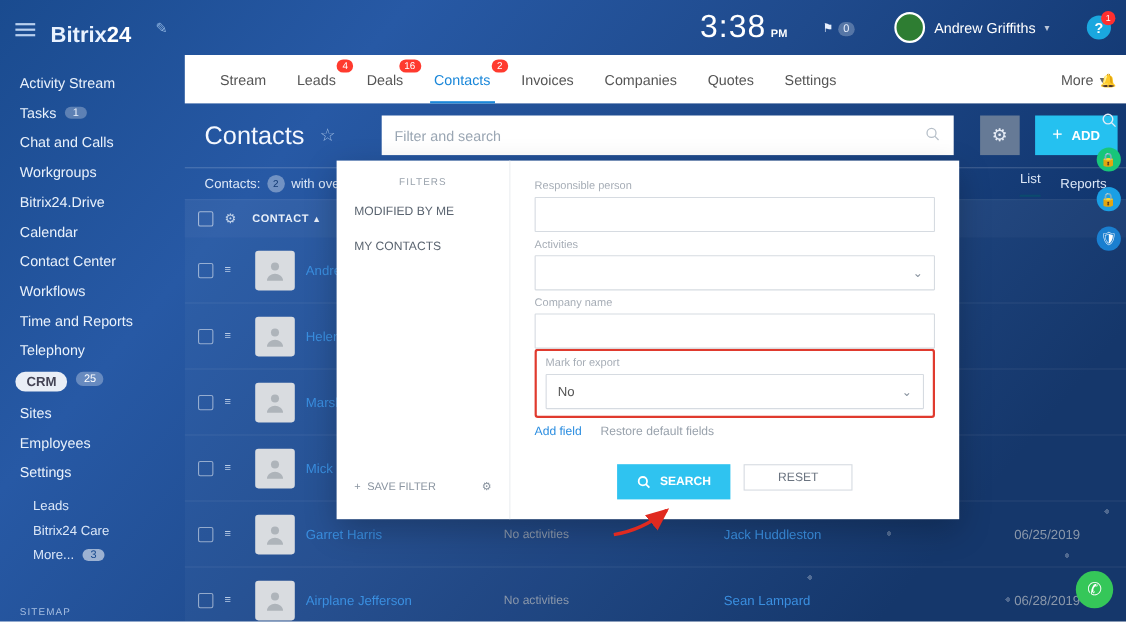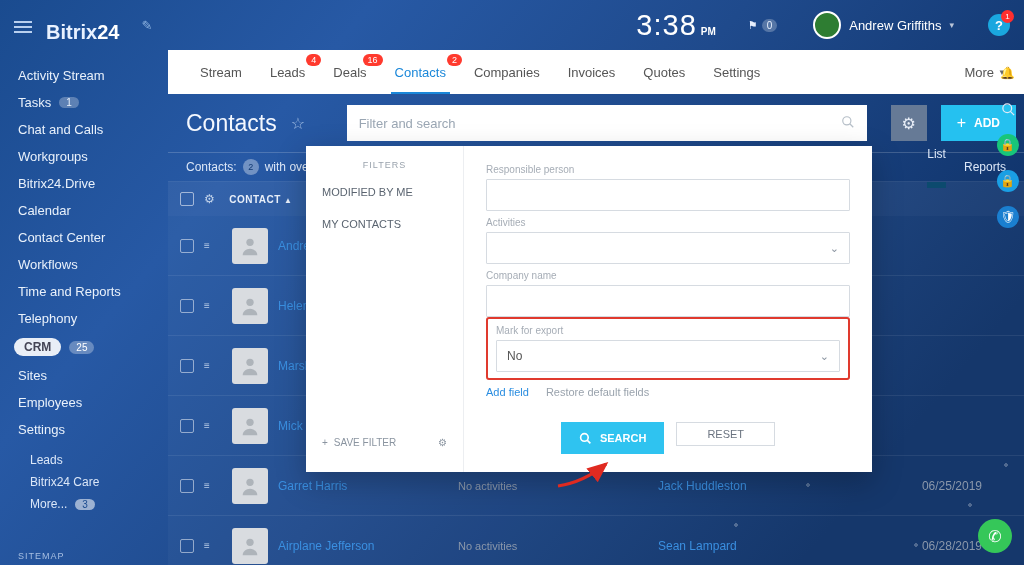--- a/index.html
+++ b/index.html
@@ -34,21 +34,21 @@
   .help-badge .circ { width:22px; height:22px; border-radius:50%; background:#1aa7df; color:#fff; display:flex; align-items:center; justify-content:center; font-size:13px; font-weight:bold;}
   .help-badge .red { position:absolute; top:-4px; right:-4px; width:13px; height:13px; border-radius:50%; background:#ff2f2f; font-size:8px; display:flex; align-items:center; justify-content:center; }
 
   
   .layout { display:flex; height:calc(565px - 50px); }
   .sidebar { width:168px; padding:6px 0 0 0; font-size:13px; }
   .side-item { padding:6px 18px; display:flex; align-items:center; gap:8px; color:#e9f1fb; cursor:pointer; }
   .side-item.badge .pill { background:rgba(255,255,255,0.28); border-radius:10px; padding:0 7px; font-size:10px; }
   .side-item.badge.dark .pill { background:rgba(255,255,255,0.55); color:#1a4b8f; }
   .side-group { margin:6px 0; }
-  .crm-row { margin:4px 0 4px 14px; display:flex; align-items:center; gap:8px; }
+  .crm-row { margin:4px 0 4px 14px; display:flex; align-items:flex-start; gap:8px; }
   .crm-chip { background:rgba(255,255,255,0.9); color:#445; border-radius:11px; padding:2px 10px; font-size:12px; font-weight:600;}
   .crm-count { background:rgba(255,255,255,0.3); border-radius:10px; padding:1px 7px; font-size:10px; }
   .sub-item { padding:4px 18px 4px 30px; font-size:12px; color:#dbe7f8; }
   .side-footer { margin-top:32px; }
   .side-footer .cap { padding:4px 18px; font-size:9px; letter-spacing:1px; color:#a7bfe2; }
 
   
   .main { flex:1; position:relative; }
   .tabs { height:44px; background:#fff; color:#555; display:flex; align-items:center; padding:0 18px; font-size:13px; }
   .tab { padding:0 14px; height:100%; display:flex; align-items:center; position:relative; cursor:pointer; }
@@ -65,21 +65,21 @@
   .filter-search { margin-left:auto; margin-right:10px; flex:1; max-width:520px; height:36px; background:#fff; display:flex; align-items:center; padding:0 12px; color:#9aa6b3; font-size:13px; position:relative; }
   .filter-search .sicon { margin-left:auto; color:#b6bfc8; }
   .gear-btn { width:36px; height:36px; background:#667a96; display:flex; align-items:center; justify-content:center; color:#e8eef7; cursor:pointer; }
   .add-btn { height:36px; background:#25c1f0; color:#fff; display:flex; align-items:center; gap:8px; padding:0 16px; font-size:12px; font-weight:bold; cursor:pointer; margin-right:8px;}
   .add-btn .plus { font-size:16px; font-weight:400; }
 
   
   .subline { height:30px; display:flex; align-items:center; padding:0 18px; font-size:12px; color:#dce7f7; gap:6px; border-top:1px solid rgba(255,255,255,0.18); border-bottom:1px solid rgba(255,255,255,0.10);}
   .subline .circ { background:rgba(255,255,255,0.35); width:16px; height:16px; border-radius:50%; display:inline-flex; align-items:center; justify-content:center; font-size:9px; color:#123a73;}
   .subline .right-tabs { margin-left:auto; display:flex; align-items:center; gap:18px; }
-  .subline .rt.active { border-bottom:6px solid #0c4a6e; padding-bottom:21px; }
+  .subline .rt.active { border-bottom:2px solid #0c4a6e; padding-bottom:8px; }
 
   
   .thead { height:34px; background:rgba(255,255,255,0.06); display:flex; align-items:center; padding:0 12px; color:#e8eff9; font-size:10px; letter-spacing:0.5px; }
   .thead .chk { width:14px; height:14px; border:1px solid rgba(255,255,255,0.55); border-radius:2px; margin-right:10px; }
   .thead .gear { margin-right:14px; font-size:12px; color:#c2d3ea; }
   .thead .col { font-weight:600; }
   .thead .caret-up { font-size:8px; margin-left:3px; }
 
   
   .tbody { background:rgba(255,255,255,0.03); }
@@ -229,24 +229,24 @@
         </div>
       <div class="tab">
           <span>Deals</span>
           <span class="badge">16</span>
         </div>
       <div class="tab active">
           <span>Contacts</span>
           <span class="badge">2</span>
         </div>
       <div class="tab">
+          <span>Invoices</span>
+        </div>
+      <div class="tab">
           <span>Companies</span>
-        </div>
-      <div class="tab">
-          <span>Invoices</span>
         </div>
       <div class="tab">
           <span>Quotes</span>
         </div>
       <div class="tab">
           <span>Settings</span>
         </div>
       <div class="more-tab">
           <span>More</span>
           <span class="tri">▼</span>

